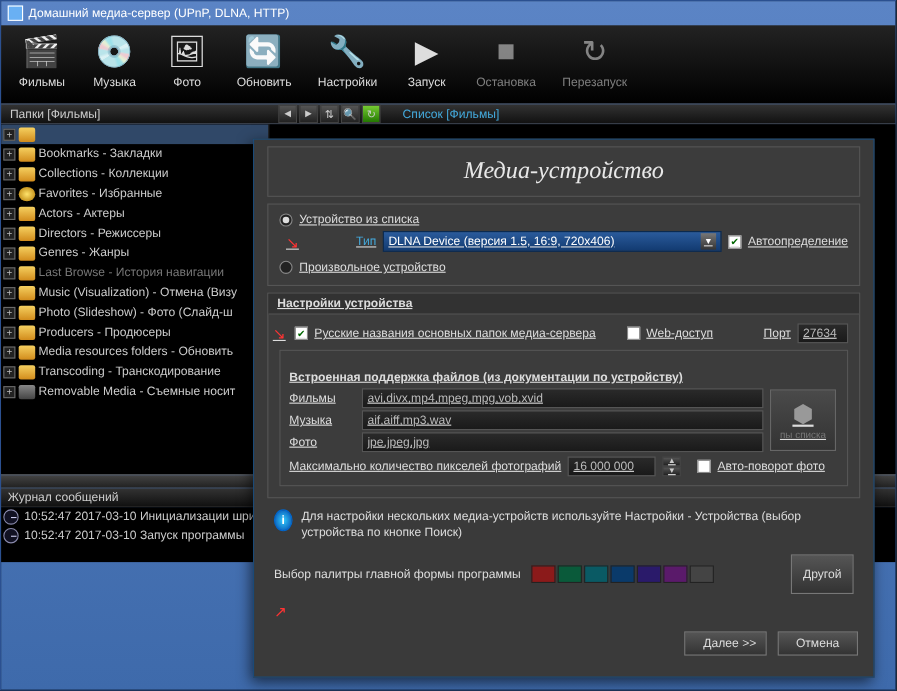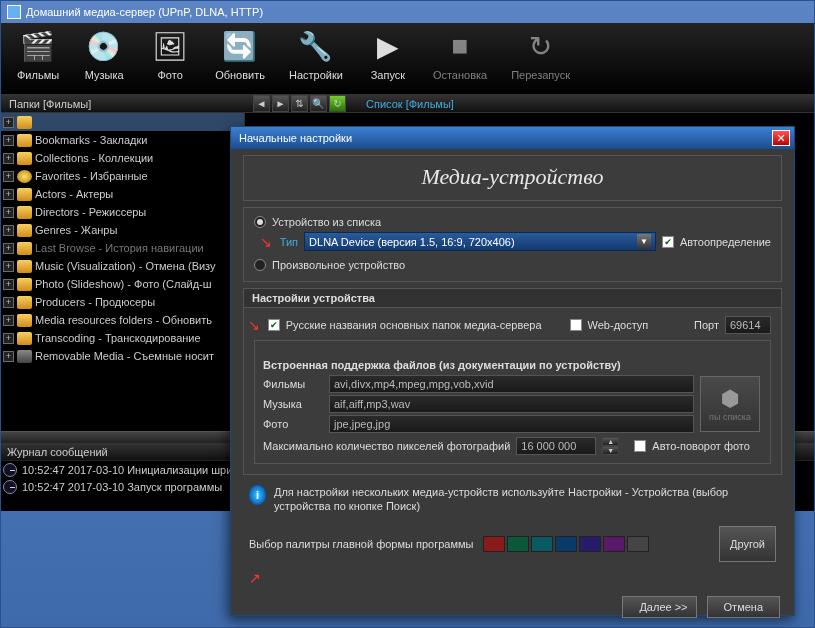--- a/index.html
+++ b/index.html
@@ -32,29 +32,29 @@
 .clk { width: 14px; height: 14px; border: 1px solid #88a; border-radius: 50%; position: relative; background: #112; }
 .clk::after { content: ''; position: absolute; left: 50%; top: 50%; width: 5px; height: 1px; background: #cce; transform-origin: left; }
 
 .dlg { position: absolute; left: 230px; top: 126px; width: 565px; height: 490px; background: #3a3a3a; border: 1px solid #1a4a78; box-shadow: -2px 4px 12px rgba(0,0,0,.6); }
 .dlg-titlebar { height: 22px; background: linear-gradient(#3d7fd0,#1a4d90); display: flex; align-items: center; justify-content: space-between; padding: 0 4px 0 8px; font-size: 11px; color: #fff; }
 .dlg-close { width: 18px; height: 16px; background: linear-gradient(#f55,#b00); border: 1px solid #fff; display: flex; align-items: center; justify-content: center; font-size: 11px; cursor: pointer; }
 .dlg-inner { padding: 6px 12px 10px; height: calc(100% - 22px); display: flex; flex-direction: column; gap: 6px; font-size: 11px; color: #ddd; }
 .panel { border: 1px solid #555; background: #3c3c3c; }
 .dlg-heading { text-align: center; font-family: 'Times New Roman', serif; font-style: italic; font-size: 22px; color: #e8e8e8; padding: 8px 0 10px; }
 
-.group { padding: 8px 10px 10px; }
+.group { padding: 8px 10px 10px; text-decoration: underline; }
 .group-title { font-weight: bold; background: #323232; margin: -8px -10px 8px; padding: 3px 8px; border-bottom: 1px solid #555; }
 .row { display: flex; align-items: center; gap: 6px; }
 .radio, .check { width: 12px; height: 12px; border: 1px solid #888; display: inline-flex; align-items: center; justify-content: center; font-size: 9px; }
 .radio { border-radius: 50%; background: #222; }
 .radio .dot { width: 6px; height: 6px; background: #ddd; border-radius: 50%; }
 .check { background: #fff; color: #060; }
 .field { display: flex; align-items: center; gap: 6px; margin-top: 4px; }
-.label { color: #4ad; cursor: pointer; }
+.label { color: #4ad; cursor: pointer; margin-left: 44px; }
 .select { flex: 1; height: 19px; background: linear-gradient(#2a5b9c,#123a70); border: 1px solid #0a2a50; color: #fff; font-size: 11px; padding: 0 4px; display: flex; align-items: center; justify-content: space-between; }
 .select .arr { width: 14px; height: 15px; background: linear-gradient(#777,#333); display: flex; align-items: center; justify-content: center; font-size: 8px; }
 .txtfield { height: 18px; background: linear-gradient(#2a2a2a,#1a1a1a); border: 1px solid #555; color: #bbb; font-size: 11px; padding: 0 4px; display: flex; align-items: center; }
 
 .filesup { border: 1px solid #555; padding: 18px 8px 8px; margin-top: 6px; }
 .filesup-title { font-weight: bold; margin-bottom: 4px; }
 .fgrid { display: grid; grid-template-columns: 60px 1fr 62px; gap: 2px 6px; align-items: center; }
 .fico { grid-row: 1 / span 3; grid-column: 3; width: 60px; height: 56px; background: linear-gradient(#4a4a4a,#333); border: 1px solid #666; display: flex; flex-direction: column; align-items: center; justify-content: center; font-size: 9px; color: #777; }
 .row2 { display: flex; align-items: center; gap: 6px; margin-top: 4px; }
 
@@ -218,24 +218,20 @@
         <span>10:52:47 2017-03-10 Инициализации шри</span>
       </div>
       <div class="logrow">
         <span class="clk"></span>
         <span>10:52:47 2017-03-10 Запуск программы</span>
       </div>
     </div>
 </div>
 
 <div class="dlg">
-  <div class="dlg-titlebar">
-    <span>Начальные настройки</span>
-    <span class="dlg-close">✕</span>
-  </div>
   <div class="dlg-inner">
     <div class="panel dlg-heading">Медиа-устройство</div>
 
     <div class="panel group">
       <div class="row">
         <span class="radio">
             <span class="dot"></span>
           </span>
         <span>Устройство из списка</span>
       </div>
@@ -259,21 +255,21 @@
       <div class="group-title">Настройки устройства</div>
       <div class="row" style="margin-left:-6px">
         <span class="redarrow">↘</span>
         <span class="check">✔</span>
         <span>Русские названия основных папок медиа-сервера</span>
         <span style="flex:0 0 16px"></span>
         <span class="check" style="background:#fff;color:transparent"></span>
         <span>Web-доступ</span>
         <span style="margin-left:auto">Порт</span>
         <div class="txtfield" style="width:46px">
-            <span>69614</span>
+            <span>27634</span>
           </div>
       </div>
 
       <div class="filesup">
         <div class="filesup-title">Встроенная поддержка файлов (из документации по устройству)</div>
         <div class="fgrid">
           <span>Фильмы</span>
           <div class="txtfield">
               <span>avi,divx,mp4,mpeg,mpg,vob,xvid</span>
             </div>

